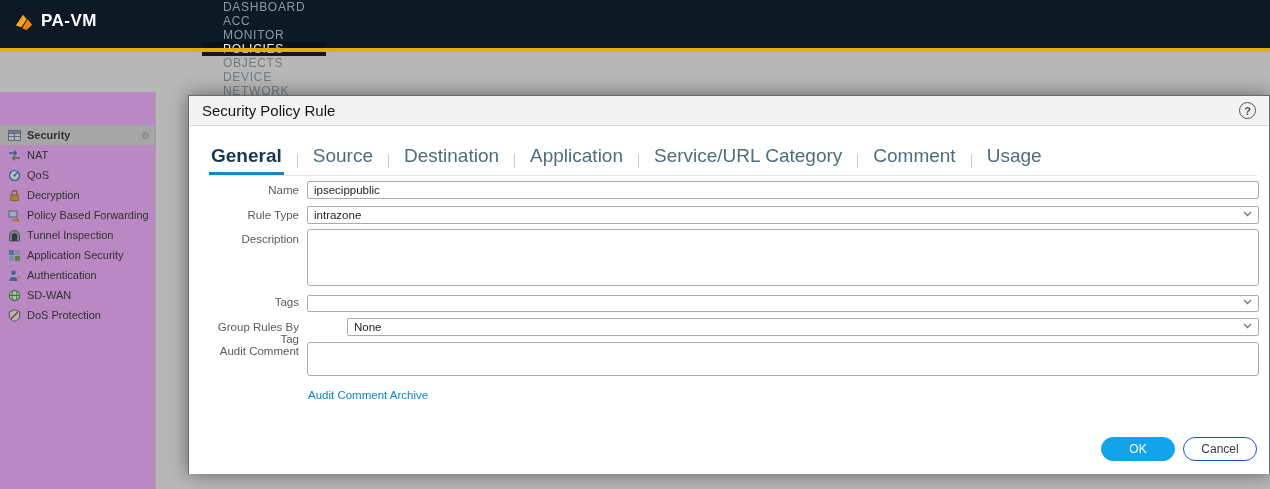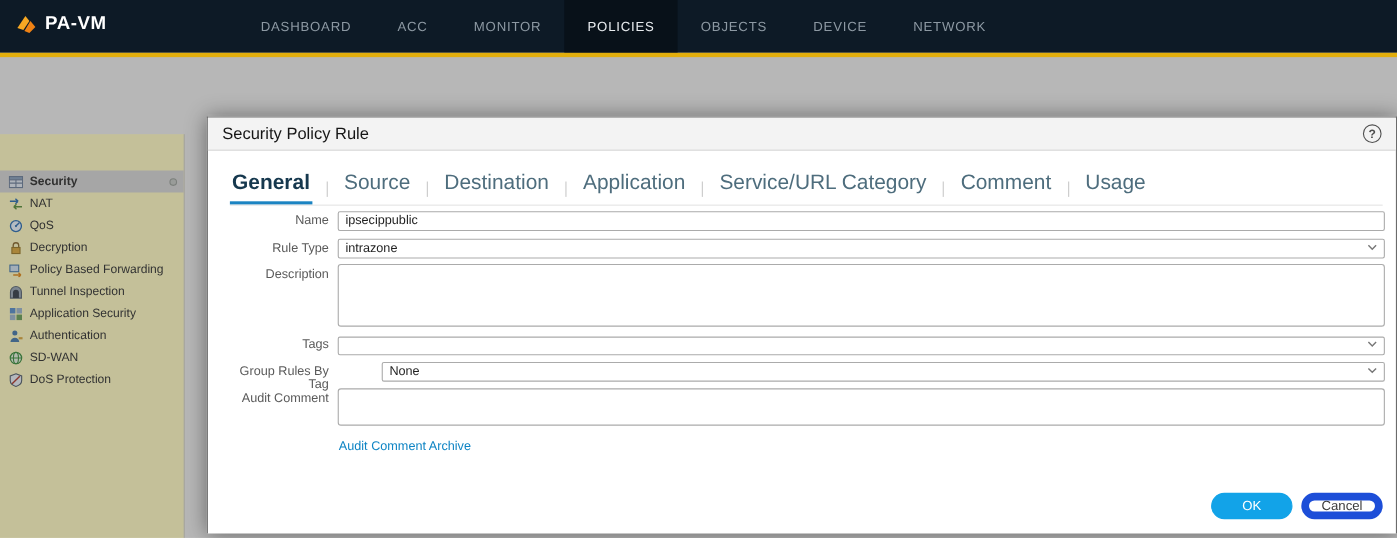--- a/index.html
+++ b/index.html
@@ -7,50 +7,50 @@
   body {
     position: relative; overflow: hidden;
     font-family: "Liberation Sans", sans-serif;
     background: #e9e9e9;
   }
 
   
   .header { position:absolute; top:0; left:0; right:0; height:48px; background:#0d1a26; z-index:2; }
   .brand { position:absolute; left:14px; top:11px; display:flex; align-items:center; gap:7px;
            color:#ffffff; font-size:17px; font-weight:bold; letter-spacing:.5px; }
-  .nav { position:absolute; left:216px; top:0; height:48px; display:flex; align-items:stretch; }
+  .nav { position:absolute; left:202px; top:0; height:48px; display:flex; align-items:stretch;flex-direction:column; }
   .nav-item { display:flex; align-items:center; padding:0 21px; font-size:12px; letter-spacing:.7px;
               color:#8d99a3; cursor:pointer; }
   .nav-item.active { background:#081119; color:#e9edf0; }
   .gold-bar { position:absolute; top:48px; left:0; right:0; height:4px; background:#e2ae0c; z-index:2; }
 
   
   .workspace { position:absolute; top:52px; left:0; right:0; bottom:0; background:#ececec; }
   .content-top { position:absolute; left:189px; top:52px; right:0; height:58px; background:#f4f4f4; }
   .search-input { position:absolute; left:198px; top:80px; width:1064px; height:21px;
                   border:1px solid #bfbfbf; border-radius:11px; background:#fcfcfc;
                   padding:0 8px 0 26px; font:11.5px "Liberation Sans", sans-serif; color:#333; }
   .search-icon { position:absolute; left:201px; top:84px; width:13px; height:13px; }
 
   
-  .sidebar { position:absolute; left:0; top:70px; bottom:0; width:168px; background:#fef9c3;
+  .sidebar { position:absolute; left:0; top:40px; bottom:0; width:156px; background:#f0abfc;
              border-right:1px solid #cfcfcf; padding-top:33px; }
   .side-item { height:20px; display:flex; align-items:center; gap:6px; padding:0 6px 0 8px;
                font-size:11px; color:#333; cursor:pointer; white-space:nowrap; }
   .side-item.active { background:#d4d4d4; font-weight:bold; }
   .side-icon { width:13px; height:13px; flex:0 0 13px; display:flex; }
   .side-dot { margin-left:auto; width:7px; height:7px; border-radius:50%;
               background:#c2c6c2; border:1px solid #9aa09a; }
 
   
   .overlay { position:absolute; top:52px; left:0; right:0; bottom:0;
              background:rgba(45,45,45,.28); z-index:5; }
 
   
-  .modal { position:absolute; left:188px; top:106px; width:1082px; height:379px; background:#ffffff;
+  .modal { position:absolute; left:188px; top:95px; width:1082px; height:379px; background:#ffffff;
            border:1px solid #6b6b6b; border-bottom:none; box-shadow:0 0 18px rgba(0,0,0,.45); z-index:10; }
   .modal-header { height:30px; background:#f3f3f3; border-bottom:1px solid #d8d8d8;
                   display:flex; align-items:center; padding:0 13px; }
   .modal-title { font-size:15px; color:#161616; }
   .help-btn { margin-left:auto; width:17px; height:17px; border:1.5px solid #4f4f4f; border-radius:50%;
               display:flex; align-items:center; justify-content:center; font-size:11px; font-weight:bold;
               color:#4f4f4f; cursor:pointer; }
 
   .tabs { position:absolute; left:20px; top:52px; height:27px; display:flex; align-items:flex-end;
           font-size:19px; color:#4e6d7d; }
@@ -82,21 +82,21 @@
   .l-tags  { top:200px; }
   .l-group { top:225px; }
   .l-audit { top:249px; }
 
   .audit-link { position:absolute; left:119px; top:293px; font-size:11.5px; color:#0e84c4; cursor:pointer; }
 
   .btns { position:absolute; right:12px; top:341px; display:flex; gap:8px; }
   .btn { width:74px; height:24px; border-radius:13px; font-size:12px; display:flex;
          align-items:center; justify-content:center; cursor:pointer; }
   .btn-ok { background:#12a3e8; border:1px solid #12a3e8; color:#fff; }
-  .btn-cancel { background:#fff; border:7px solid #1d4ed8; color:#3c3c3c; }
+  .btn-cancel { background:#fff; border:1px solid #1d4ed8; color:#3c3c3c; }
 </style>
 </head>
 <body>
 
 <div class="header">
   <div class="brand">
     <svg width="20" height="20" viewBox="0 0 22 22">
       <path d="M2 16 L10 4 L14 9 L8 18 Z" fill="#f7a823"></path>
       <path d="M9 19 L15 9 L20 15 L14 21 Z" fill="#ef8214"></path>
     </svg>

